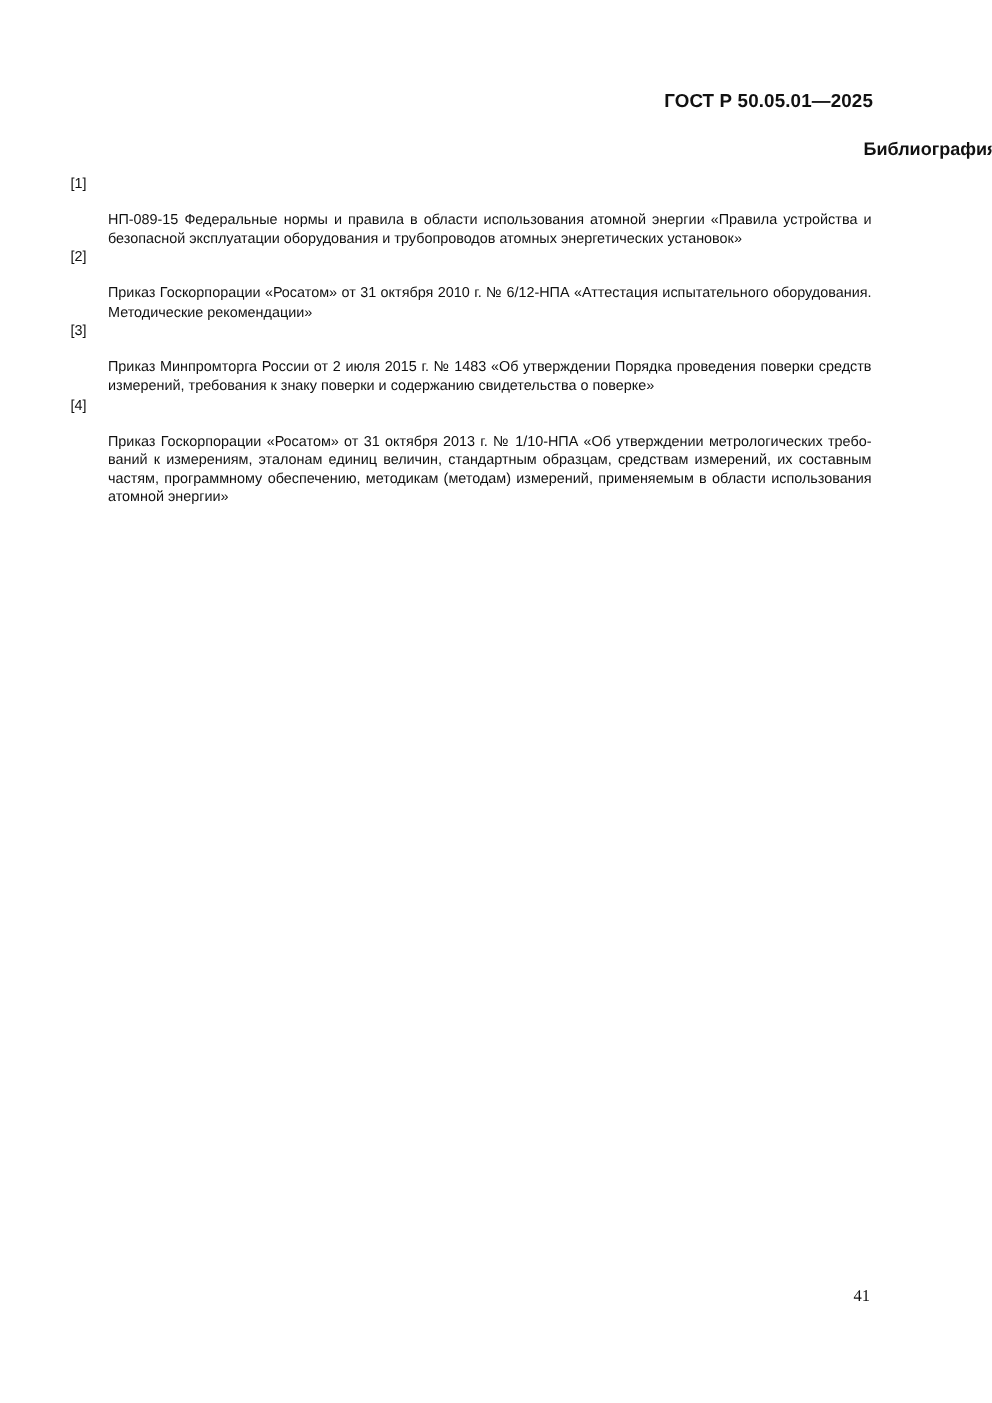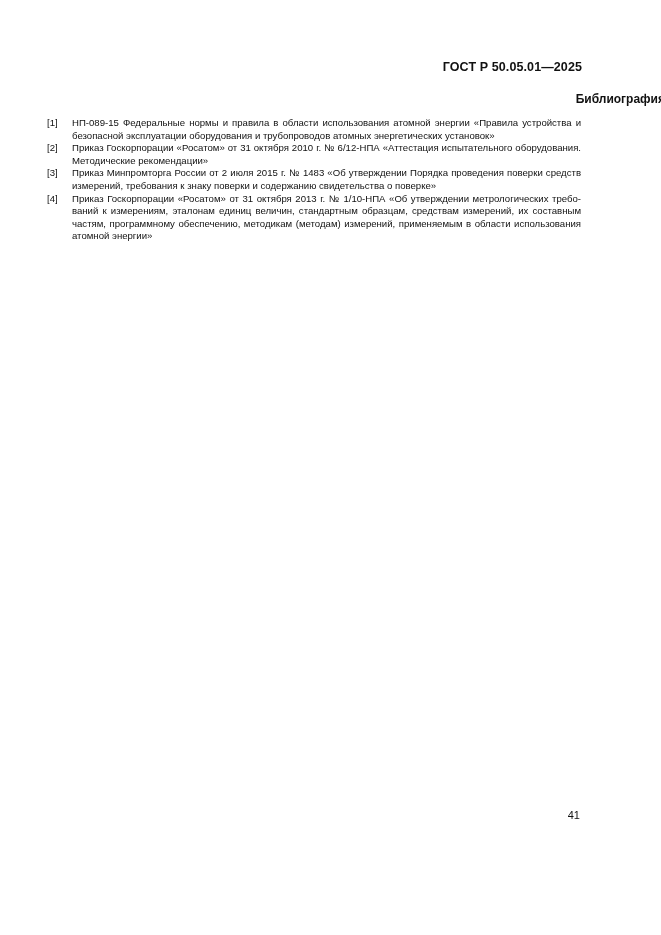--- a/index.html
+++ b/index.html
@@ -46,26 +46,28 @@
     }
     .bib-num {
       flex: 0 0 25px;
       width: 25px;
     }
     .bib-text {
       flex: 1 1 auto;
       text-align: justify;
       text-align-last: left;
       hyphens: manual;
+      margin-top: 24px;
     }
     .page-number {
       position: absolute;
-      top: 809px;
+      top: 858px;
       right: 81px;
       font-size: 11px;
+      font-family: Liberation Serif, serif;
     }
   </style>
 </head>
 <body>
 
 <div class="doc-code">ГОСТ Р 50.05.01—2025</div>
 
 <div class="section-title">Библиография</div>
 
 <div class="bib-list">

